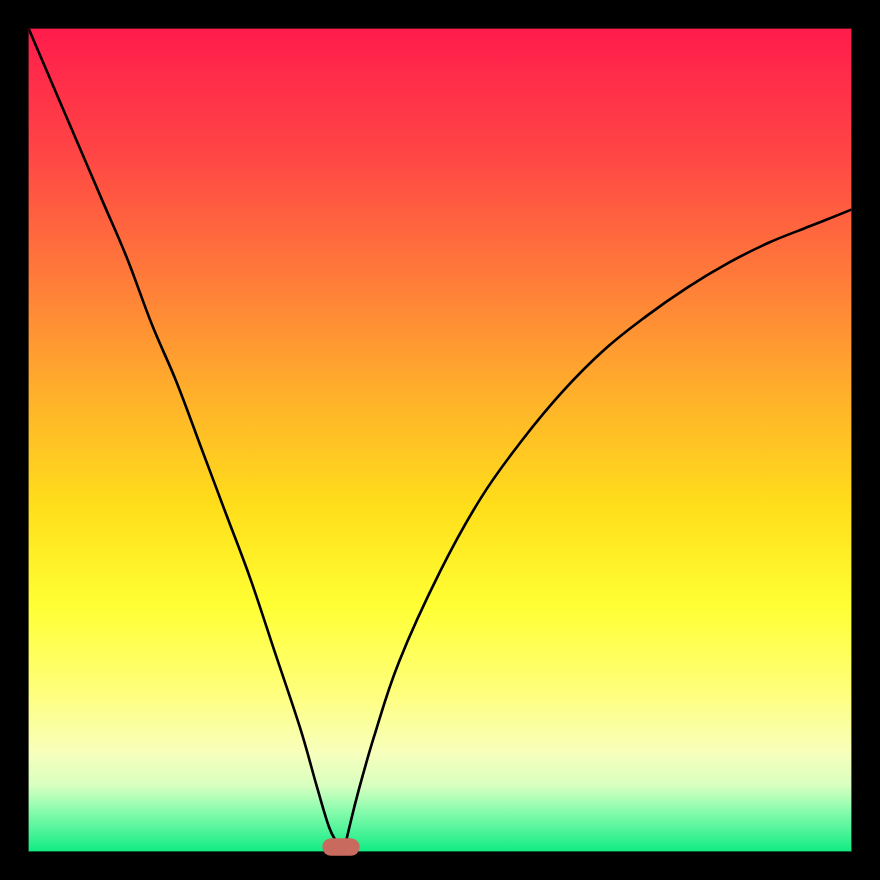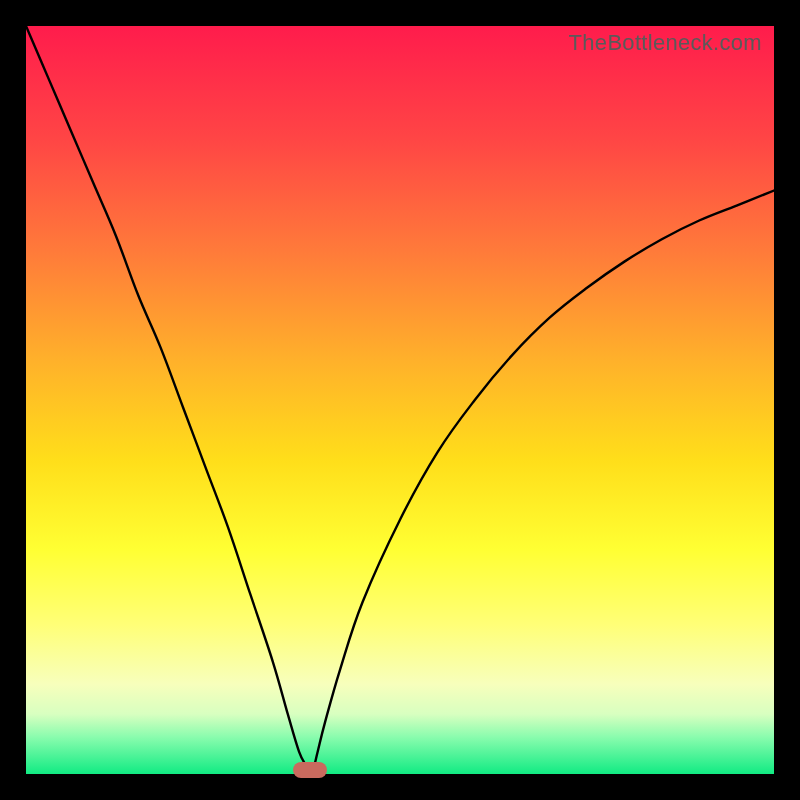--- a/index.html
+++ b/index.html
@@ -58,21 +58,20 @@
     border-radius: 8px;
     background: #c96a5e;
     transform: translate(-50%, -50%);
   }
 </style>
 </head>
 <body>
 
 <div class="outer">
   <div class="plot">
-    <span class="watermark">TheBottleneck.com</span>
 
     <svg class="curve" width="748" height="748" viewBox="0 0 748 748">
       <path id="curve-path" d="M 0 0 C 4.039199999999999 9.424800000000003, 14.3616 33.510400000000004, 22.439999999999998 52.360000000000014 C 30.518399999999996 71.20960000000002, 36.80159999999999 85.87040000000005, 44.879999999999995 104.72000000000003 C 52.9584 123.56960000000001, 59.24159999999999 138.23039999999992, 67.32 157.07999999999993 C 75.3984 175.92959999999994, 81.68159999999999 189.24400000000006, 89.75999999999999 209.44000000000005 C 97.8384 229.63600000000005, 104.1216 249.08399999999997, 112.2 269.28 C 120.2784 289.476, 126.56159999999998 301.444, 134.64 321.64000000000004 C 142.71839999999997 341.83600000000007, 149.0016 359.93760000000003, 157.07999999999998 381.48 C 165.15839999999997 403.0224, 171.44159999999997 419.7776, 179.51999999999998 441.32 C 187.5984 462.8624, 193.8816 478.27119999999996, 201.96 501.15999999999997 C 210.03840000000002 524.0488, 216.32160000000002 544.2448, 224.4 568.48 C 232.4784 592.7152, 240.108 614.2575999999999, 246.84 635.8 C 253.572 657.3424, 257.0876 672.0032, 261.8 688.16 C 266.5124 704.3168, 269.654 716.1351999999999, 273.02 725.56 C 276.38599999999997 734.9848, 278.4804 736.4807999999999, 280.5 740.52 C 282.5196 744.5592, 282.8936 748, 284.24 748 C 285.5864 748, 286.6336 744.5592, 287.98 740.52 C 289.32640000000004 736.4807999999999, 289.70040000000006 733.6383999999999, 291.72 725.56 C 293.7396 717.4816, 295.1608 710.4504, 299.2 695.64 C 303.2392 680.8296, 307.42799999999994 664.8224, 314.15999999999997 643.28 C 320.892 621.7375999999999, 325.8288 602.888, 336.6 575.96 C 347.37120000000004 549.032, 360.536 520.608, 374 493.67999999999995 C 387.464 466.75199999999995, 397.93600000000004 447.9024, 411.40000000000003 426.36 C 424.86400000000003 404.8176, 435.336 391.5032, 448.8 374 C 462.264 356.4968, 472.736 343.93039999999996, 486.2 329.11999999999995 C 499.664 314.30959999999993, 510.136 303.8376, 523.6 291.72 C 537.0640000000001 279.60240000000005, 547.5360000000001 271.898, 561 261.8 C 574.4639999999999 251.702, 584.936 244.3716, 598.4 235.62 C 611.8639999999999 226.8684, 622.3359999999999 220.58520000000007, 635.8 213.18000000000006 C 649.264 205.77480000000006, 659.736 200.53880000000004, 673.2 194.48000000000002 C 686.6640000000001 188.4212, 697.1360000000001 184.9056, 710.6 179.51999999999998 C 724.064 174.13439999999997, 741.268 167.25279999999995, 748 164.55999999999995" fill="none" stroke="#000" stroke-width="2.4" stroke-linecap="round"></path>
     </svg>
 
     <div class="marker" id="marker" style="left: 284.24px; top: 744px;"></div>
   </div>
 </div>
 
 </body></html>

